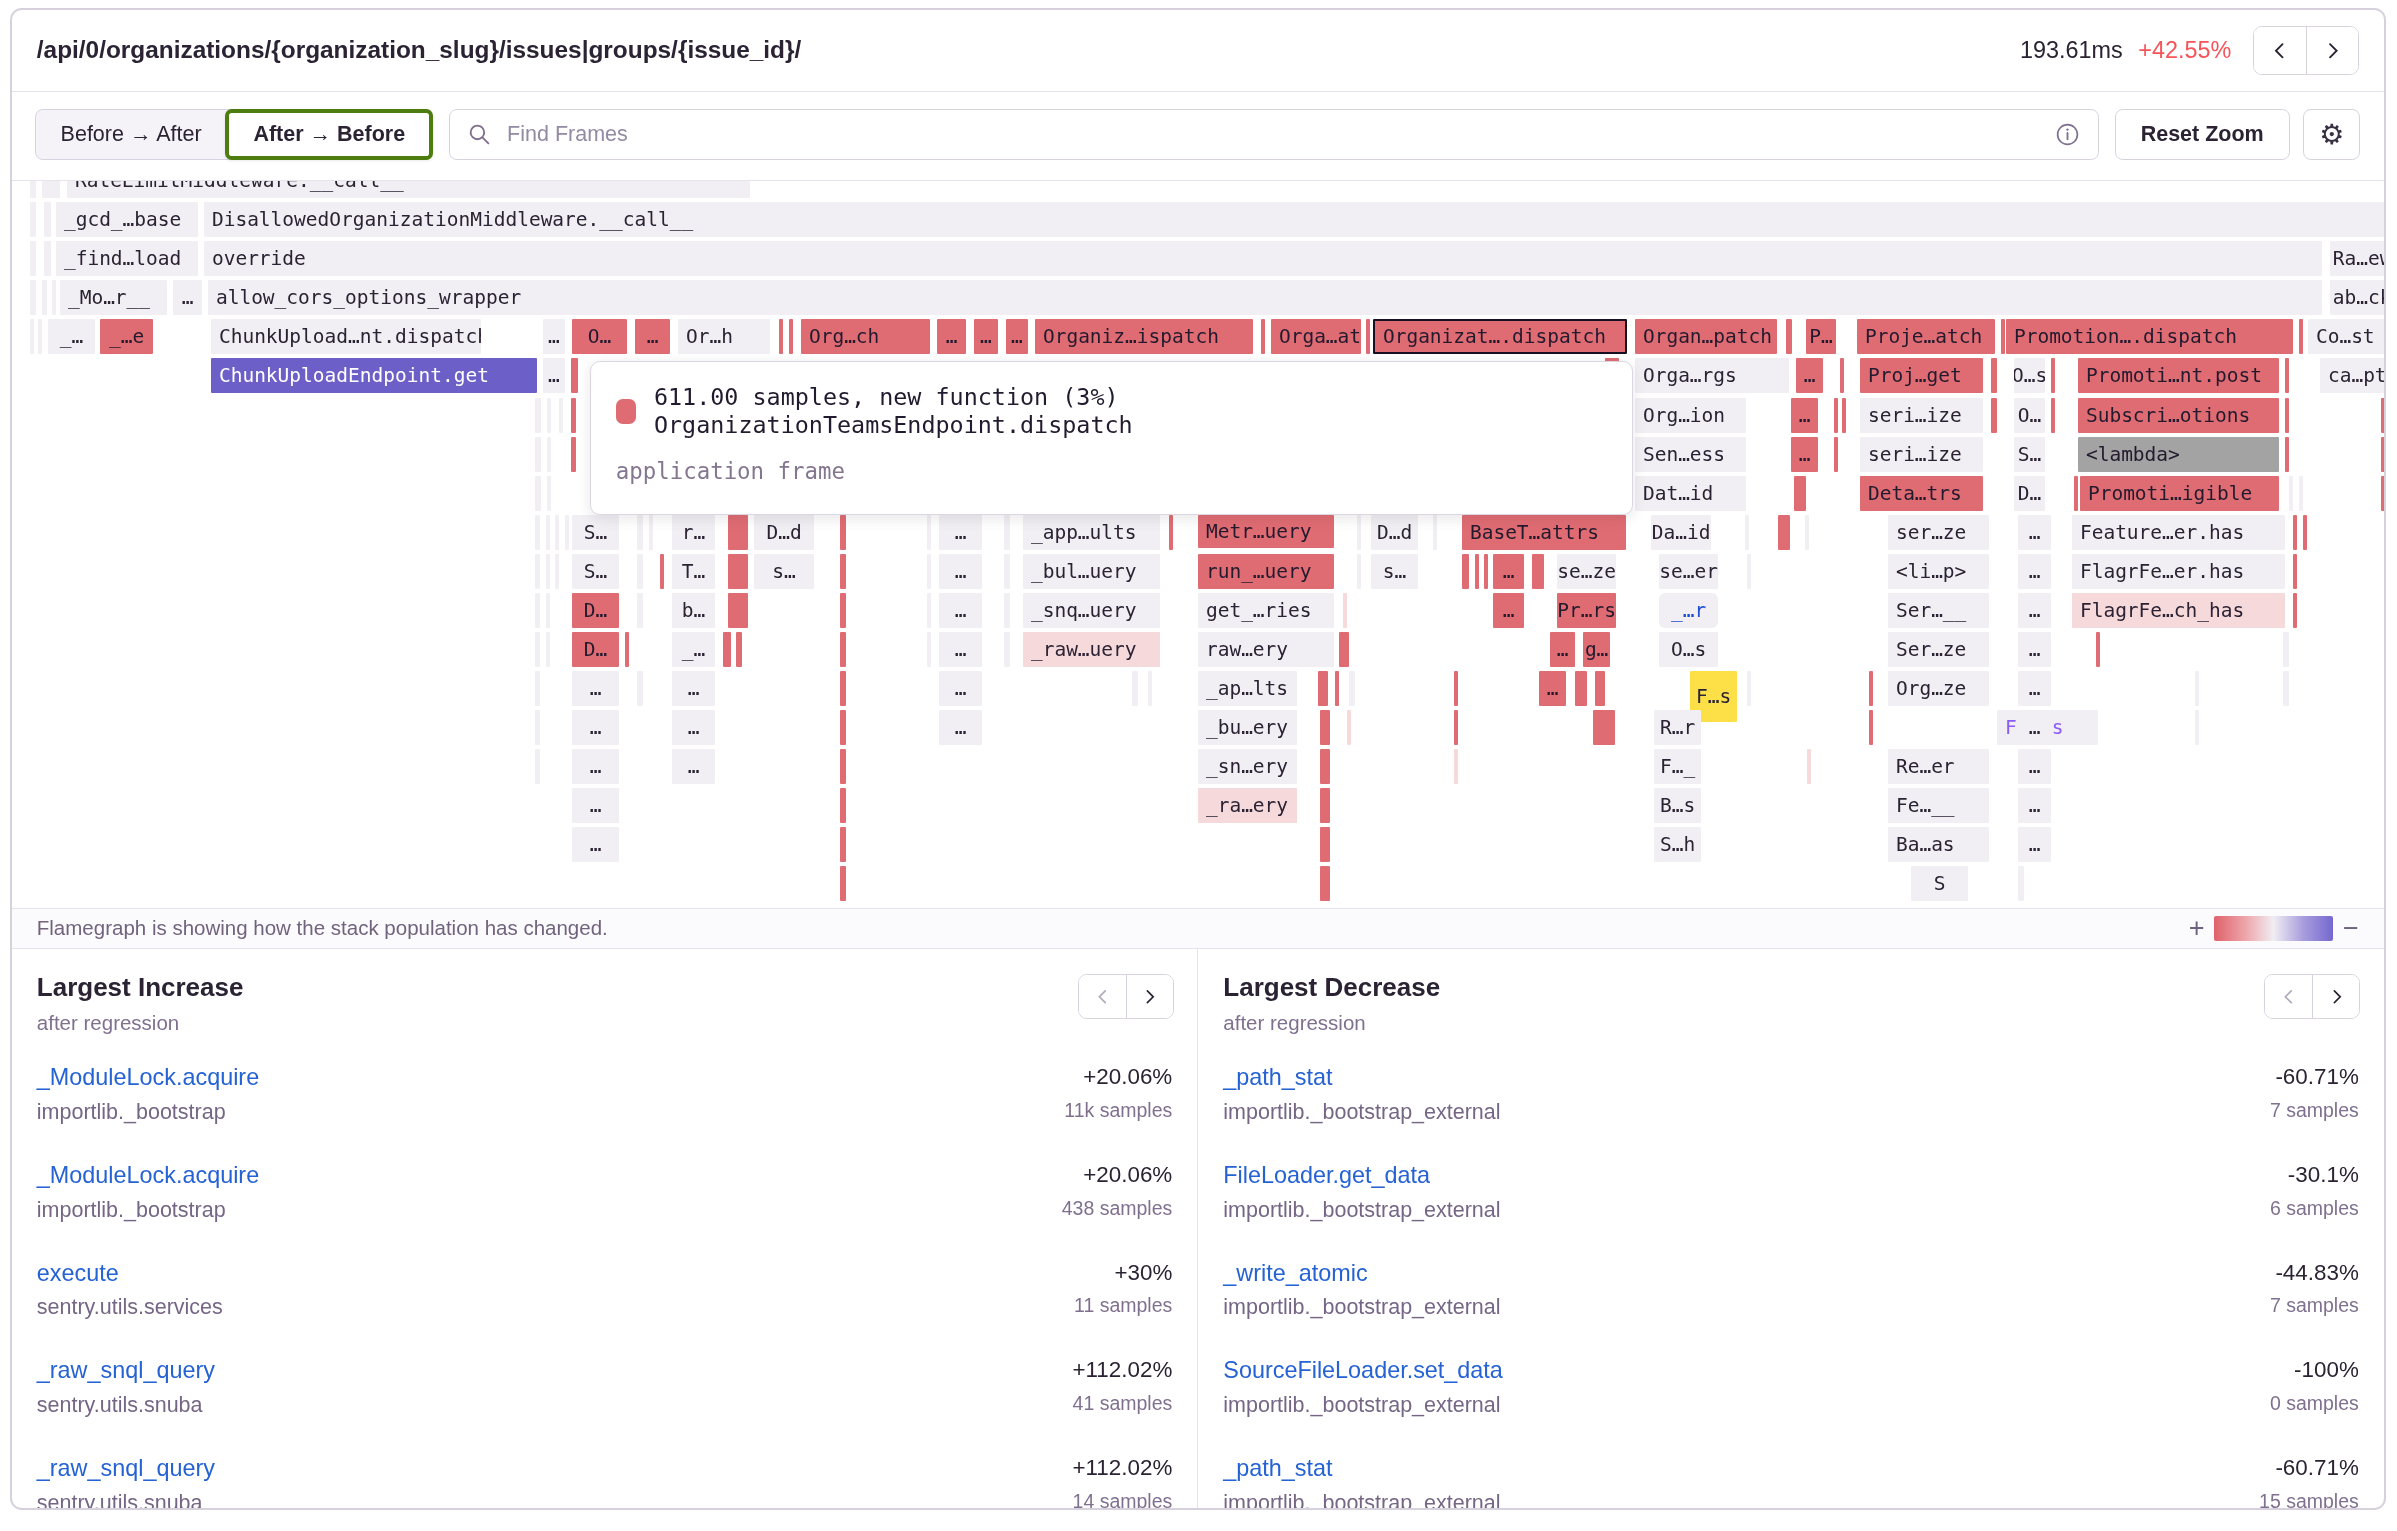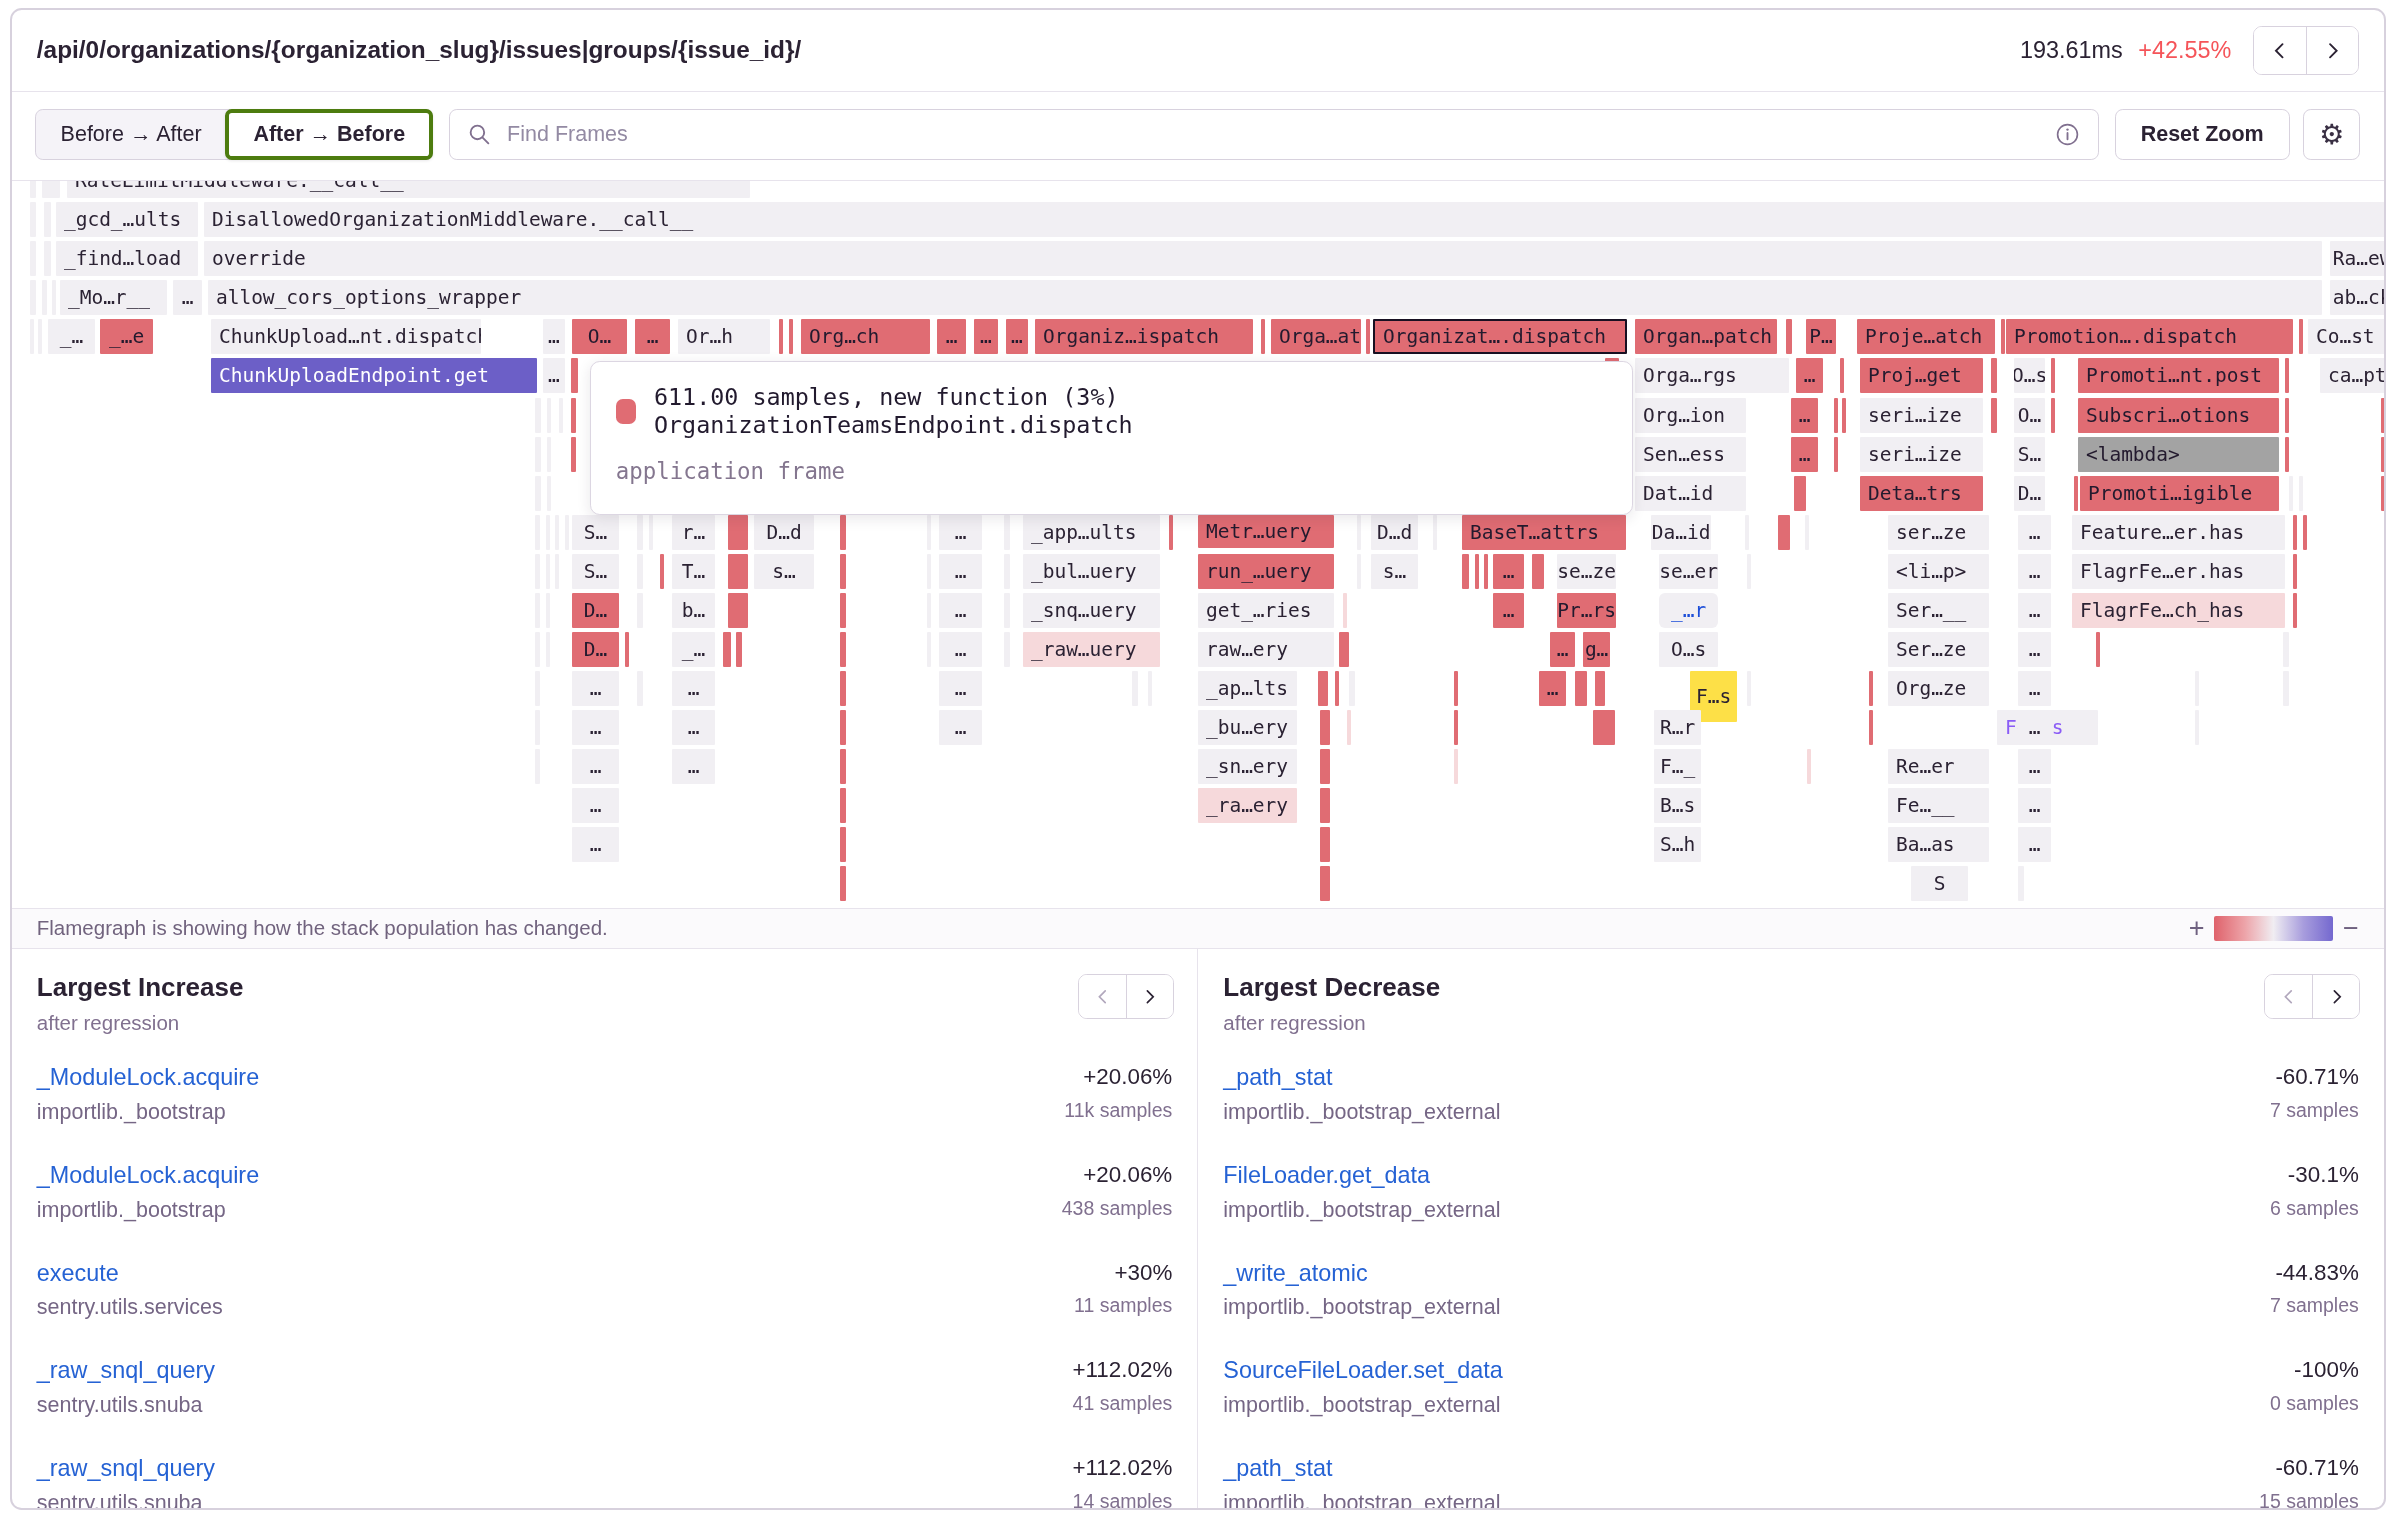--- a/index.html
+++ b/index.html
@@ -130,21 +130,21 @@
     </button>
   </div>
 
   <div class="fg-view">
     <div class="fg-layer" id="fg-canvas">
         <div class="frame center" style="left: 29px; top: -17.6px; width: 5.9px; height: 35px; background: rgb(241, 239, 243); color: rgb(43, 34, 51);"></div>
         <div class="frame center" style="left: 41px; top: -17.6px; width: 17.6px; height: 35px; background: rgb(241, 239, 243); color: rgb(43, 34, 51);"></div>
         <div class="frame" style="left: 66px; top: -17.6px; width: 683px; height: 35px; background: rgb(241, 239, 243); color: rgb(43, 34, 51);">RateLimitMiddleware.__call__</div>
         <div class="frame center" style="left: 29px; top: 21.5px; width: 5.9px; height: 35px; background: rgb(241, 239, 243); color: rgb(43, 34, 51);"></div>
         <div class="frame center" style="left: 43px; top: 21.5px; width: 6.8px; height: 35px; background: rgb(241, 239, 243); color: rgb(43, 34, 51);"></div>
-        <div class="frame" style="left: 55px; top: 21.5px; width: 142px; height: 35px; background: rgb(241, 239, 243); color: rgb(43, 34, 51);">_gcd_…ults</div>
+        <div class="frame" style="left: 55px; top: 21.5px; width: 142px; height: 35px; background: rgb(241, 239, 243); color: rgb(43, 34, 51);">_gcd_…base</div>
         <div class="frame" style="left: 203px; top: 21.5px; width: 2190px; height: 35px; background: rgb(241, 239, 243); color: rgb(43, 34, 51);">DisallowedOrganizationMiddleware.__call__</div>
         <div class="frame center" style="left: 29px; top: 60px; width: 5.9px; height: 35px; background: rgb(241, 239, 243); color: rgb(43, 34, 51);"></div>
         <div class="frame center" style="left: 43px; top: 60px; width: 6.8px; height: 35px; background: rgb(241, 239, 243); color: rgb(43, 34, 51);"></div>
         <div class="frame" style="left: 55px; top: 60px; width: 142px; height: 35px; background: rgb(241, 239, 243); color: rgb(43, 34, 51);">_find…load</div>
         <div class="frame" style="left: 203px; top: 60px; width: 2118px; height: 35px; background: rgb(241, 239, 243); color: rgb(43, 34, 51);">override</div>
         <div class="frame center" style="left: 2329px; top: 60px; width: 64px; height: 35px; background: rgb(241, 239, 243); color: rgb(43, 34, 51);">Ra…ew</div>
         <div class="frame center" style="left: 29px; top: 99px; width: 5.9px; height: 35px; background: rgb(241, 239, 243); color: rgb(43, 34, 51);"></div>
         <div class="frame center" style="left: 41px; top: 99px; width: 4.9px; height: 35px; background: rgb(241, 239, 243); color: rgb(43, 34, 51);"></div>
         <div class="frame center" style="left: 51px; top: 99px; width: 2.9px; height: 35px; background: rgb(241, 239, 243); color: rgb(43, 34, 51);"></div>
         <div class="frame" style="left: 59px; top: 99px; width: 107px; height: 35px; background: rgb(241, 239, 243); color: rgb(43, 34, 51);">_Mo…r__</div>

